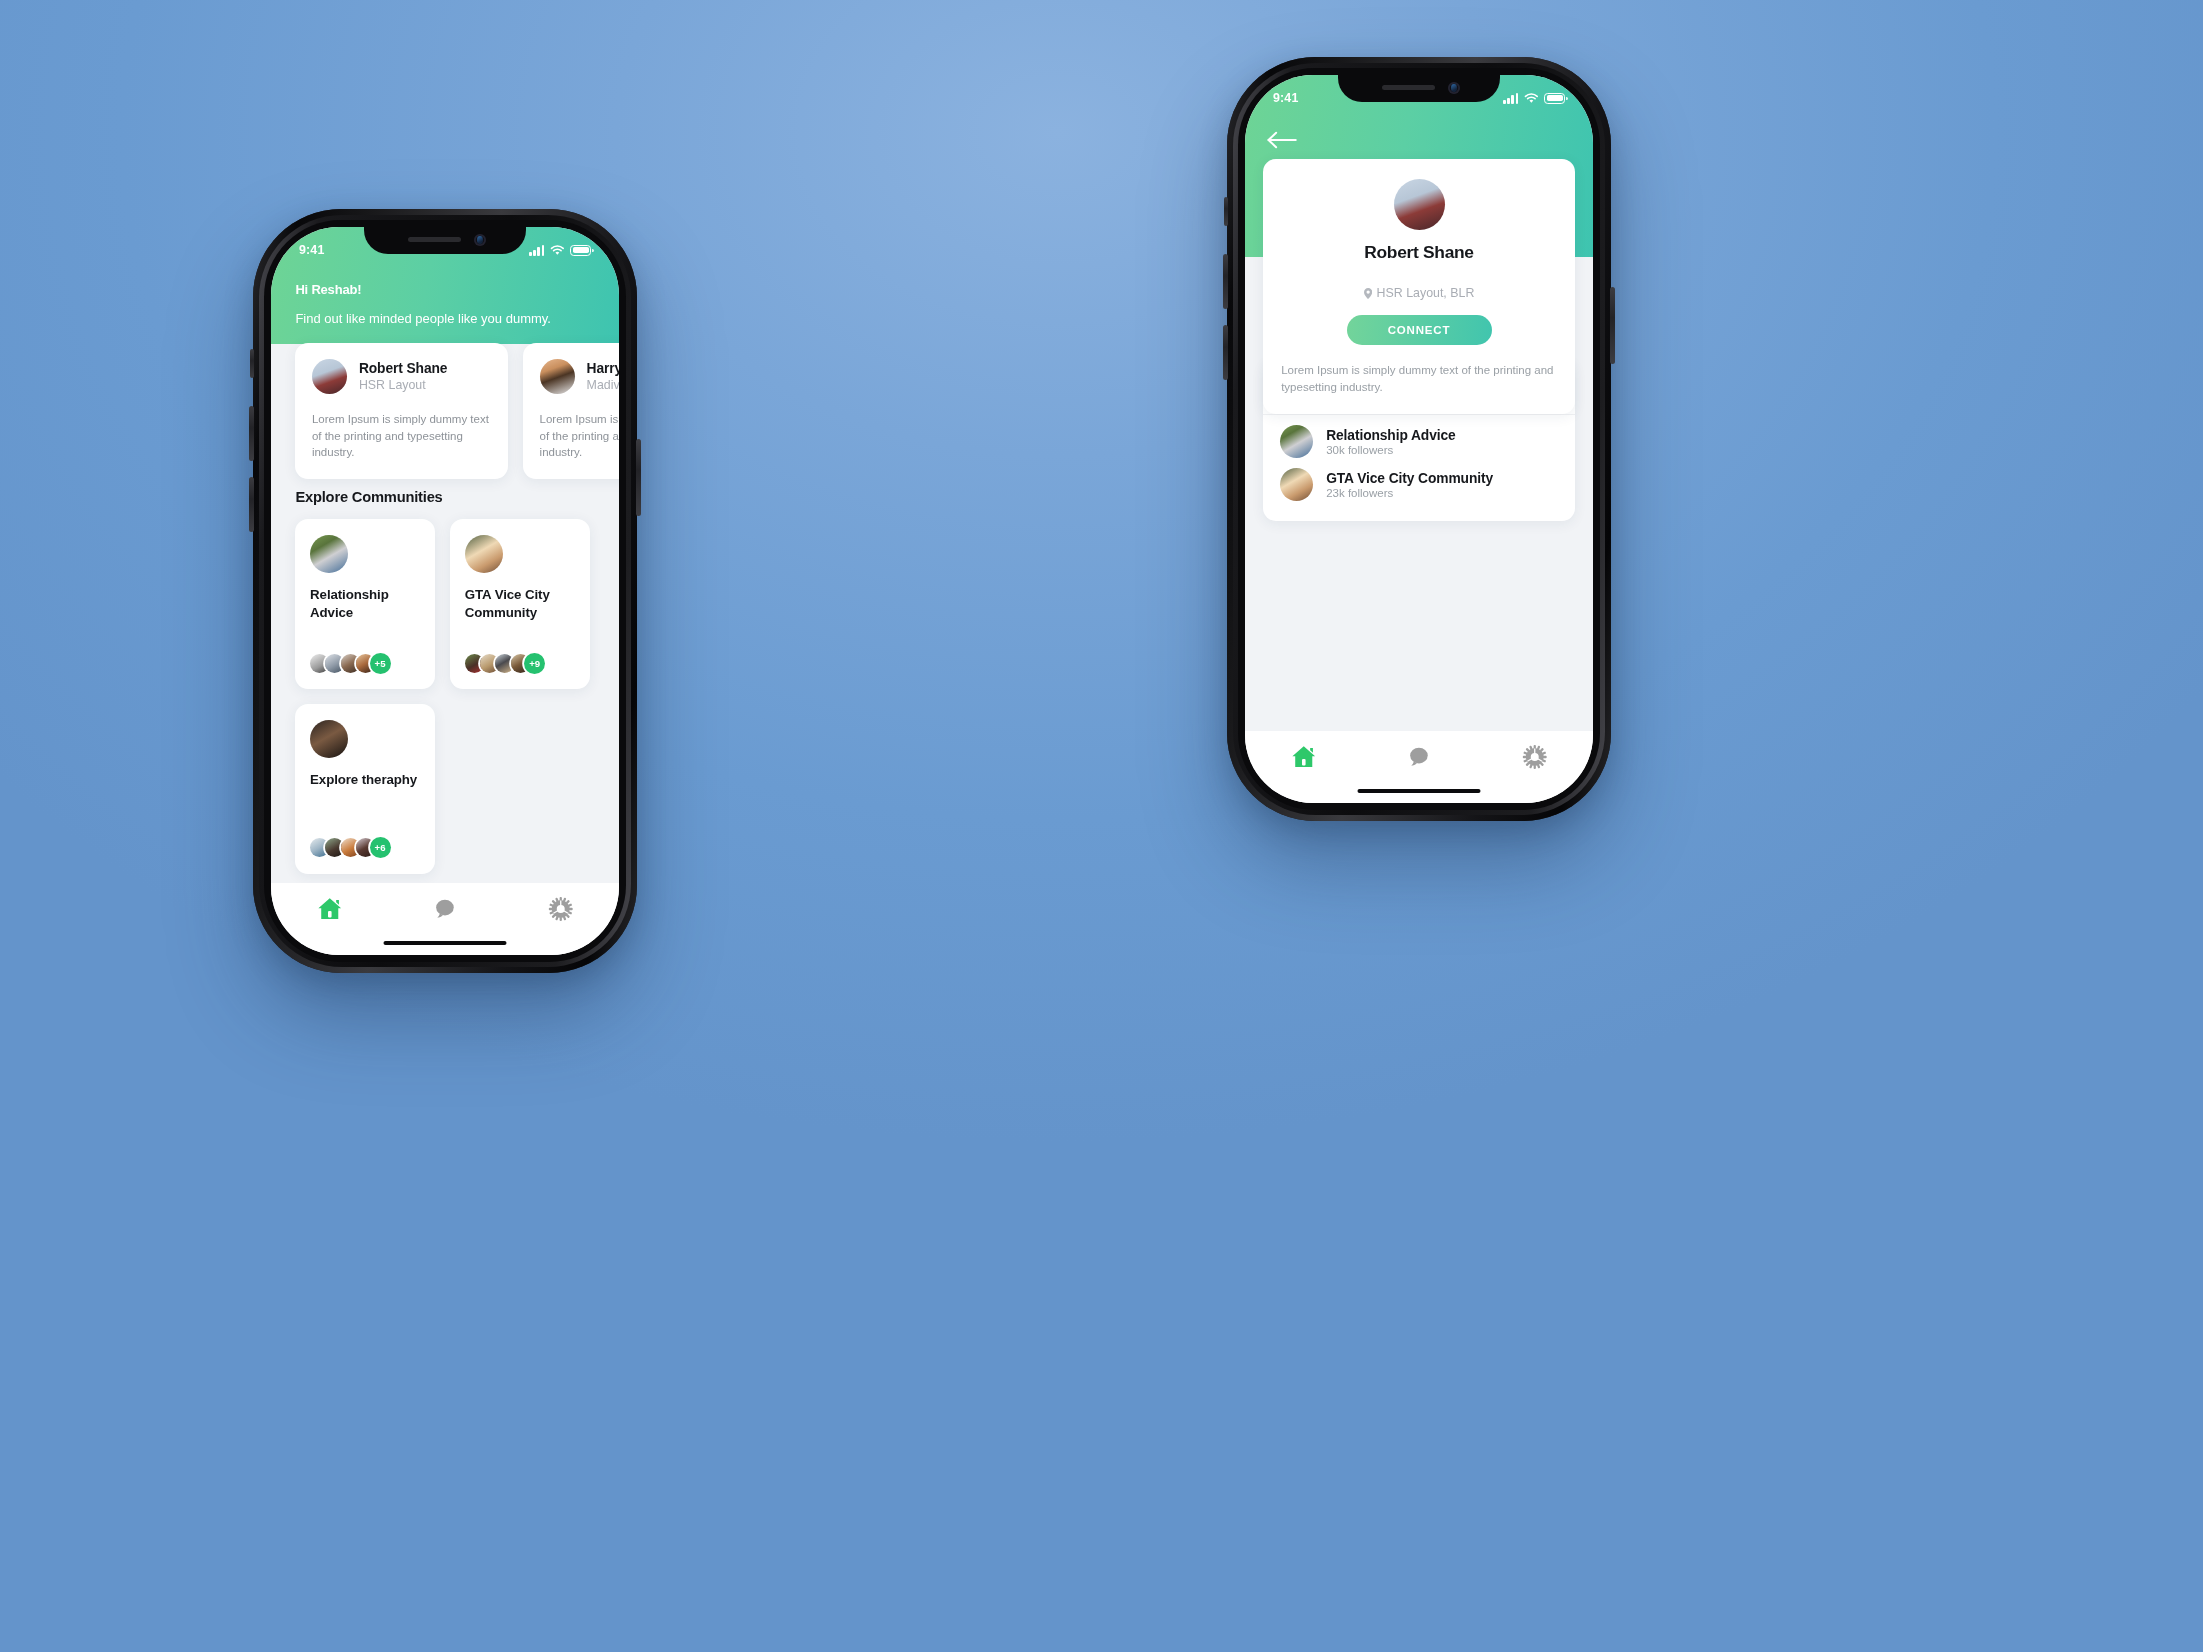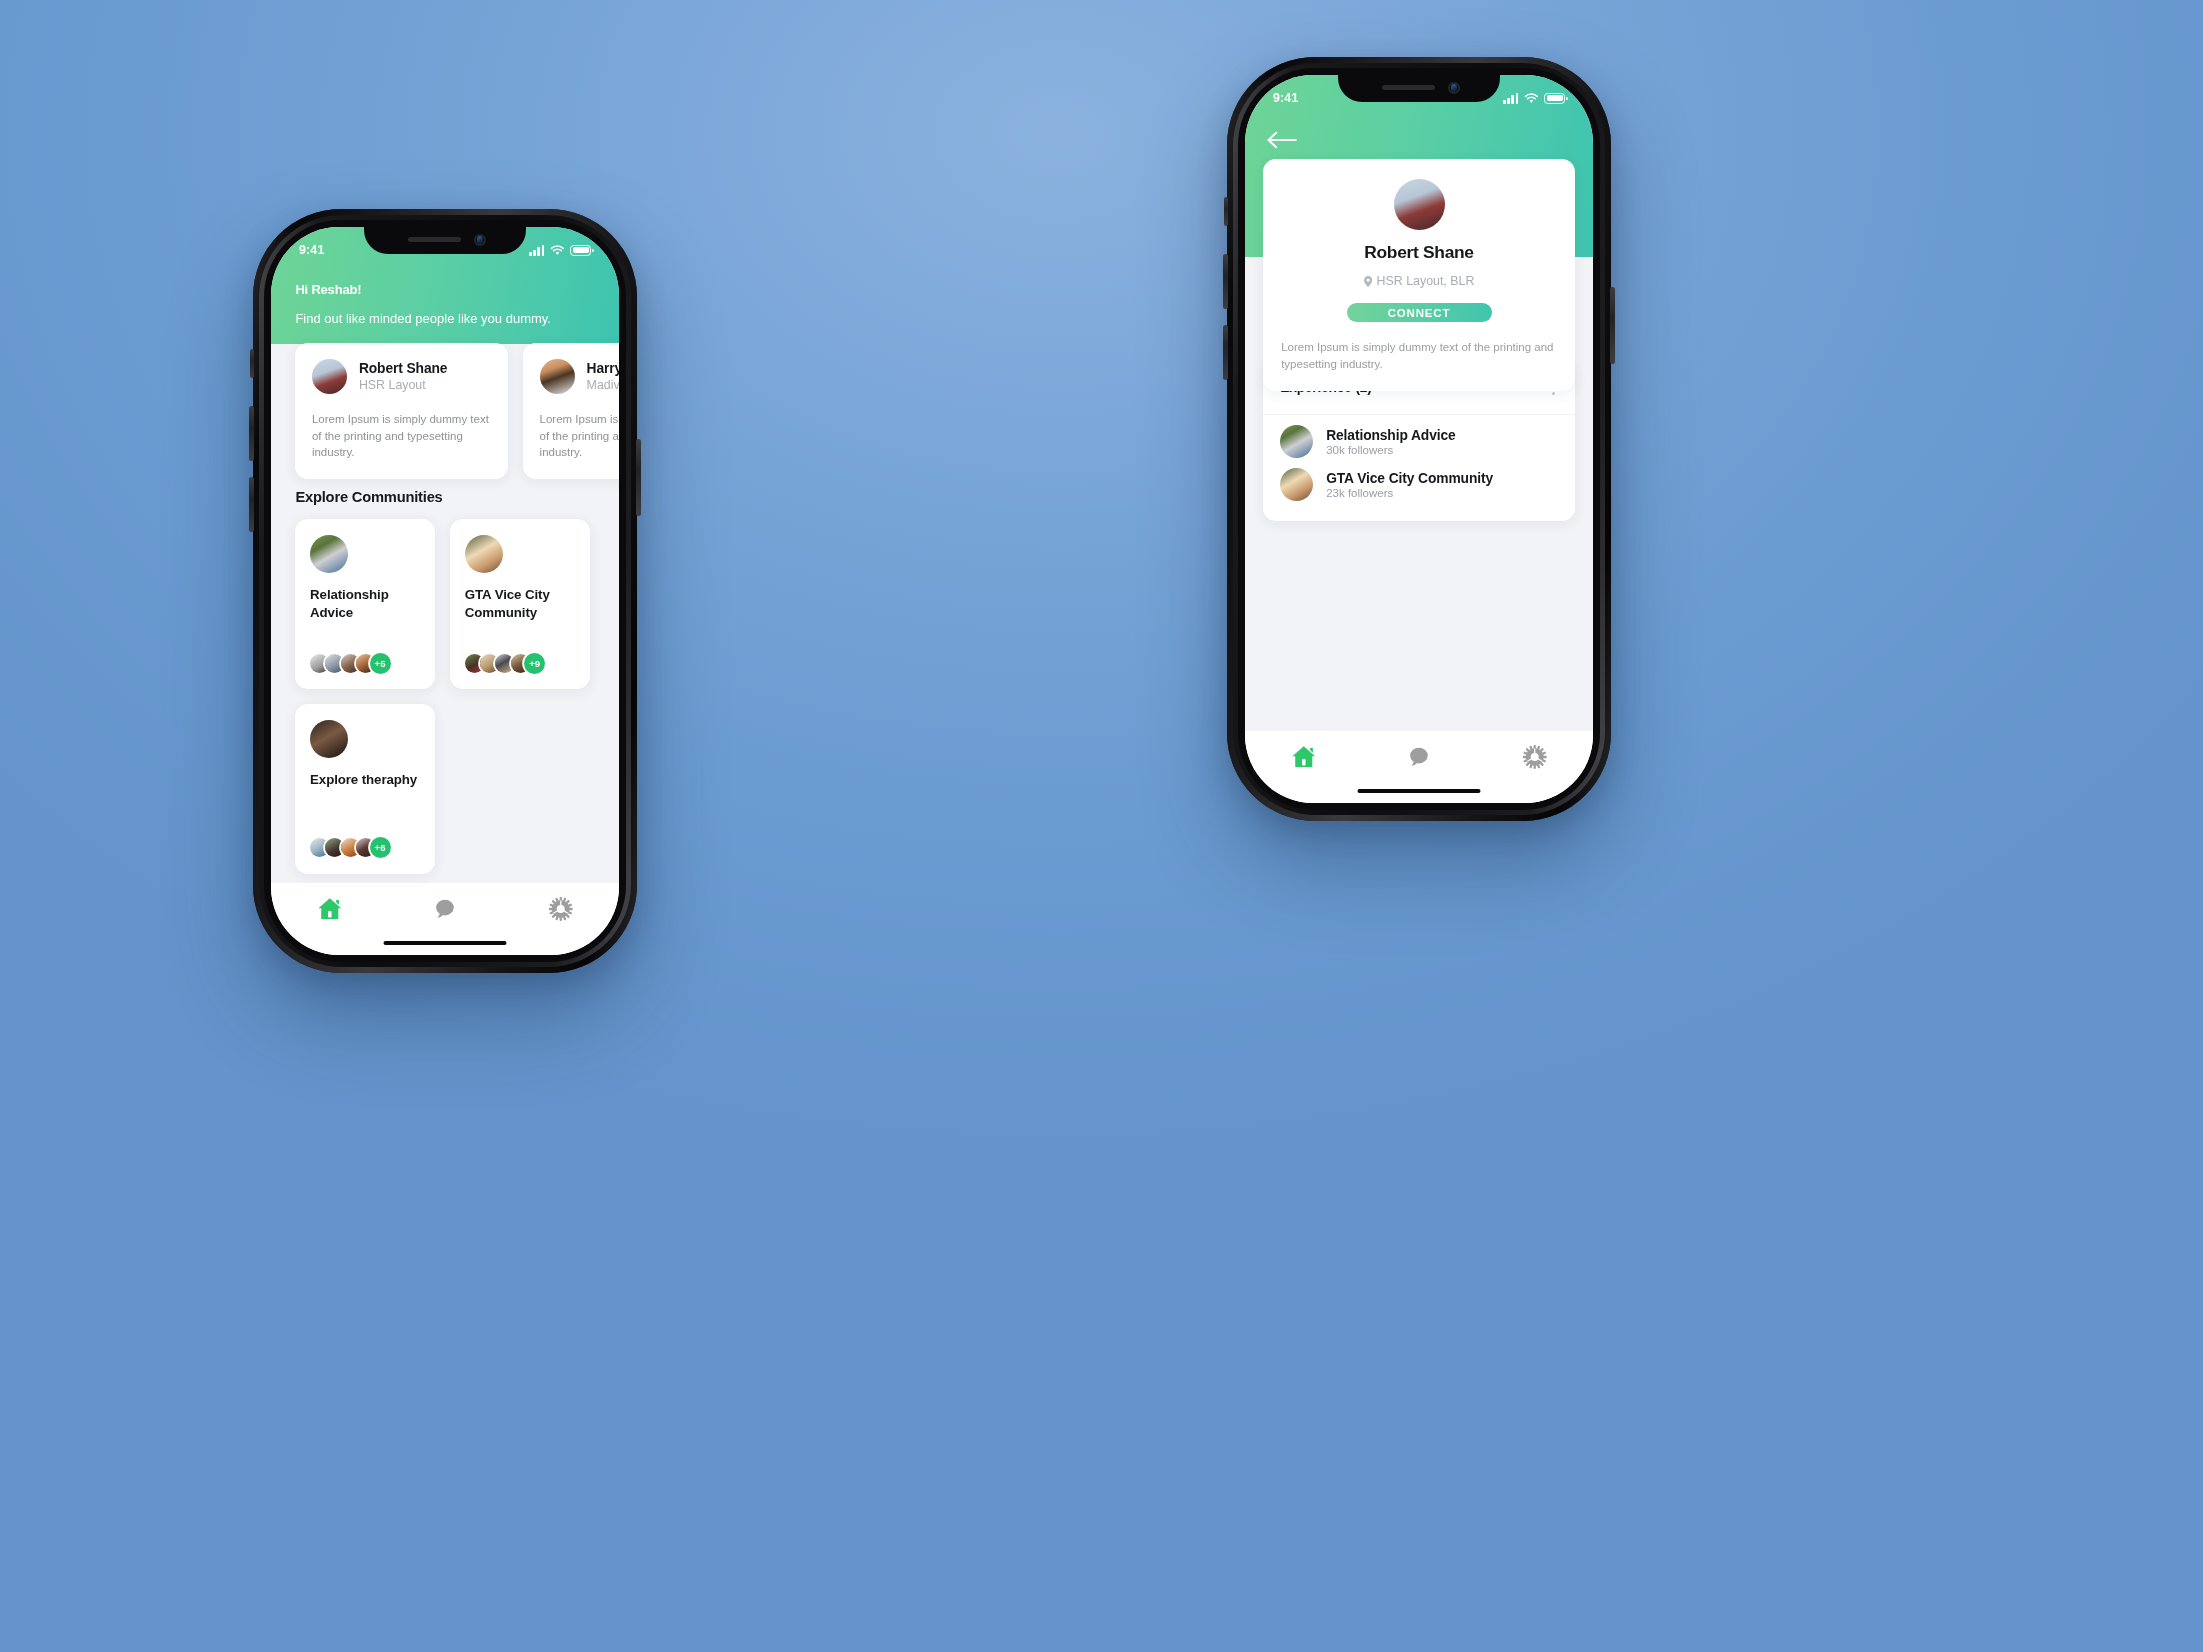--- a/index.html
+++ b/index.html
@@ -109,23 +109,23 @@
   #phoneB .statusbar { top:14.7px; padding:0 27.5px; font-size:12.4px; height:16.5px; }
 
   #B-head { height:182px; }
   #B-back { position:absolute; left:22px; top:55px; width:31px; height:20px; z-index:20; cursor:pointer; }
 
   #B-profile { position:absolute; left:17.4px; top:84px; right:17.4px;
                padding:20px 18.4px 18.4px; text-align:center; z-index:15; }
   #B-profile .avatar { width:51px; height:51px; margin:0 auto; }
   #B-name { margin-top:12px; font-size:17.4px; font-weight:700;
             color:#16181c; letter-spacing:-0.3px; }
-  #B-loc { margin-top:11px; font-size:12.4px; color:#a9adb4;
+  #B-loc { margin-top:23px; font-size:12.4px; color:#a9adb4;
            display:flex; align-items:center; justify-content:center; gap:4.6px; }
-  #B-connect { margin:14.7px auto 0; width:145px; height:19px; border:none;
+  #B-connect { margin:14.7px auto 0; width:145px; height:30px; border:none;
                border-radius:92px; color:#fff; font-size:11.5px; font-weight:700;
                letter-spacing:0.8px; cursor:pointer; font-family:inherit;
                background:linear-gradient(95deg,#73d49a,#41c5ae); }
   #B-bio { margin-top:17.4px; font-size:11.5px; line-height:1.45;
            color:#9aa0a6; text-align:left; }
 
   #B-exp { position:absolute; left:17.4px; right:17.4px; top:285px; padding:0 0 20px; }
   #B-exp-head { display:flex; align-items:center; justify-content:space-between;
                 padding:16.5px 17.4px; border-bottom:0.9px solid #f0f1f3; }
   #B-exp-title { font-size:13.8px; font-weight:700; color:#16181c; letter-spacing:-0.2px; }

